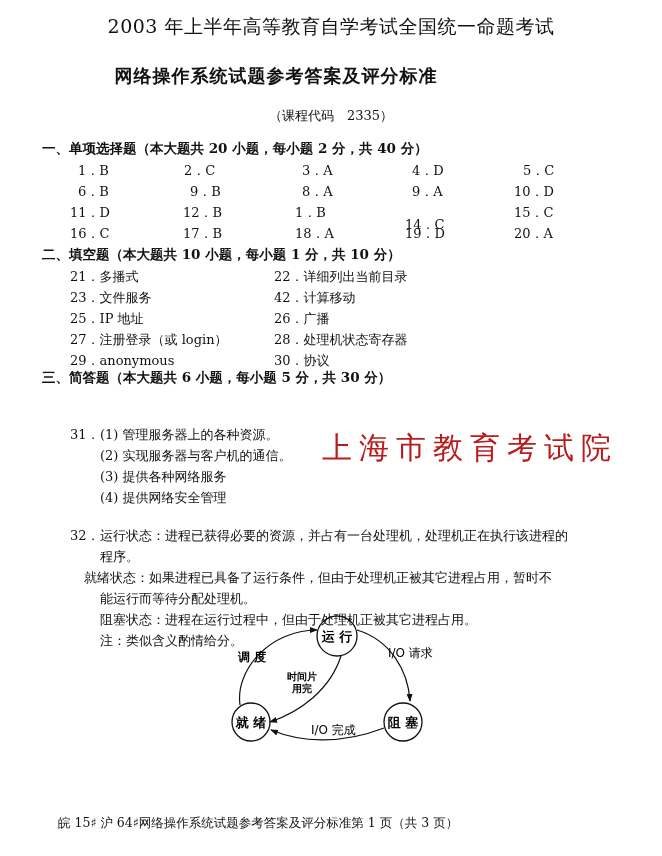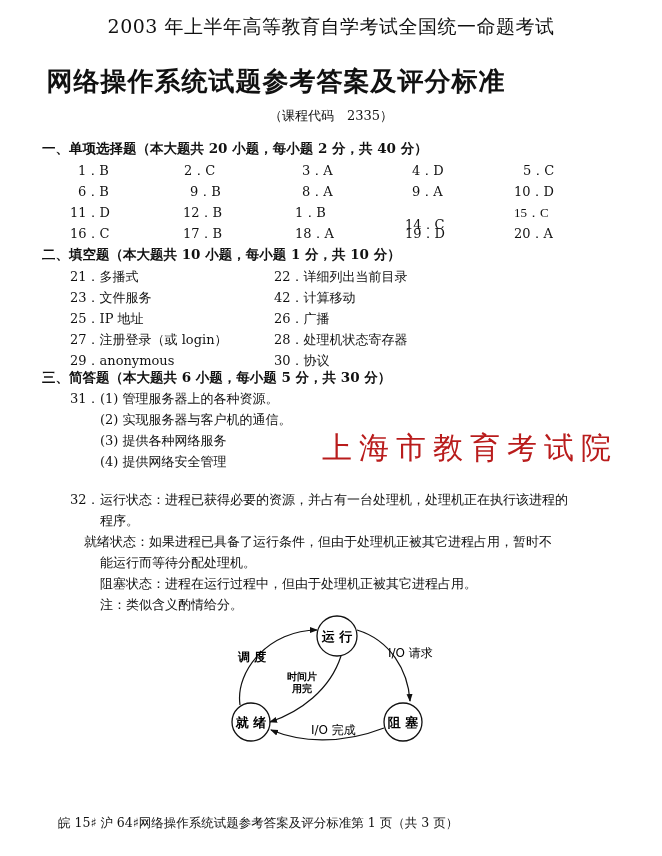--- a/index.html
+++ b/index.html
@@ -3,25 +3,25 @@
 <meta charset="utf-8">
 <style>
   html, body { margin: 0; padding: 0; background: #ffffff; }
   body {
     width: 662px; height: 856px; position: relative; overflow: hidden;
     font-family: "DejaVu Serif", "Liberation Serif", serif;
     color: #111;
   }
   .abs { position: absolute; white-space: nowrap; }
   .exam-title { top: 14px; left: 0; width: 662px; text-align: center; font-size: 19px; letter-spacing: 0.5px; }
-  .doc-title { top: 64px; left: 0; width: 552px; text-align: center; font-size: 26px; font-weight: bold; letter-spacing: 1px; }
+  .doc-title { top: 64px; left: 0; width: 552px; text-align: center; font-size: 18px; font-weight: bold; letter-spacing: 1px; }
   .course-code { top: 107px; left: 0; width: 662px; text-align: center; font-size: 13px; }
   .section-head { font-size: 13.5px; font-weight: bold; left: 42px; }
   .row { font-size: 13px; }
-  .body-text { font-size: 13px; }
+  .body-text { font-size: 13px; margin-top: 36px; }
   .watermark { top: 428px; left: 322px; font-size: 30px; color: #b91c1c; letter-spacing: 7px; font-weight: normal; }
   .footer { top: 815px; left: 58px; font-size: 12.5px; }
   svg text { font-family: "DejaVu Sans", "Liberation Sans", sans-serif; }
 </style>
 </head>
 <body>
 
 <div class="abs exam-title">2003 年上半年高等教育自学考试全国统一命题考试</div>
 <div class="abs doc-title">网络操作系统试题参考答案及评分标准</div>
 <div class="abs course-code">（课程代码　2335）</div>
@@ -37,21 +37,21 @@
 <div class="abs row" style="top:183px; left:78px;">6．B</div>
 <div class="abs row" style="top:183px; left:190px;">9．B</div>
 <div class="abs row" style="top:183px; left:302px;">8．A</div>
 <div class="abs row" style="top:183px; left:412px;">9．A</div>
 <div class="abs row" style="top:183px; left:514px;">10．D</div>
 
 <div class="abs row" style="top:204px; left:70px;">11．D</div>
 <div class="abs row" style="top:204px; left:183px;">12．B</div>
 <div class="abs row" style="top:204px; left:295px;">1．B</div>
 <div class="abs row" style="top:204px; left:405px;margin-top:12px;">14．C</div>
-<div class="abs row" style="top:204px; left:514px;font-family:Liberation Serif, serif;">15．C</div>
+<div class="abs row" style="top:204px; left:514px;">15．C</div>
 
 <div class="abs row" style="top:225px; left:70px;">16．C</div>
 <div class="abs row" style="top:225px; left:183px;">17．B</div>
 <div class="abs row" style="top:225px; left:295px;">18．A</div>
 <div class="abs row" style="top:225px; left:405px;">19．D</div>
 <div class="abs row" style="top:225px; left:514px;">20．A</div>
 
 <div class="abs section-head" style="top:246px;">二、填空题（本大题共 10 小题，每小题 1 分，共 10 分）</div>
 
 <div class="abs row" style="top:268px; left:70px;">21．多播式</div>

